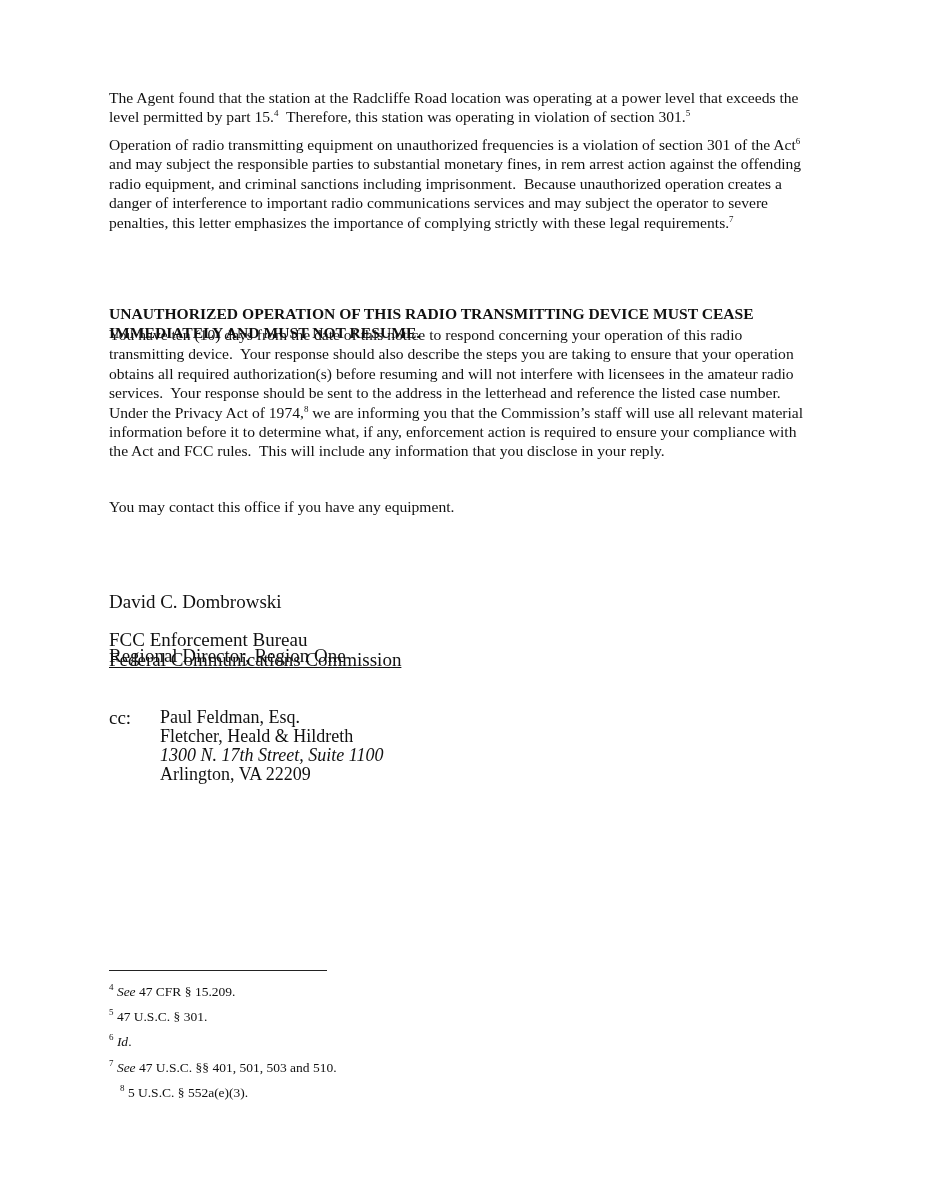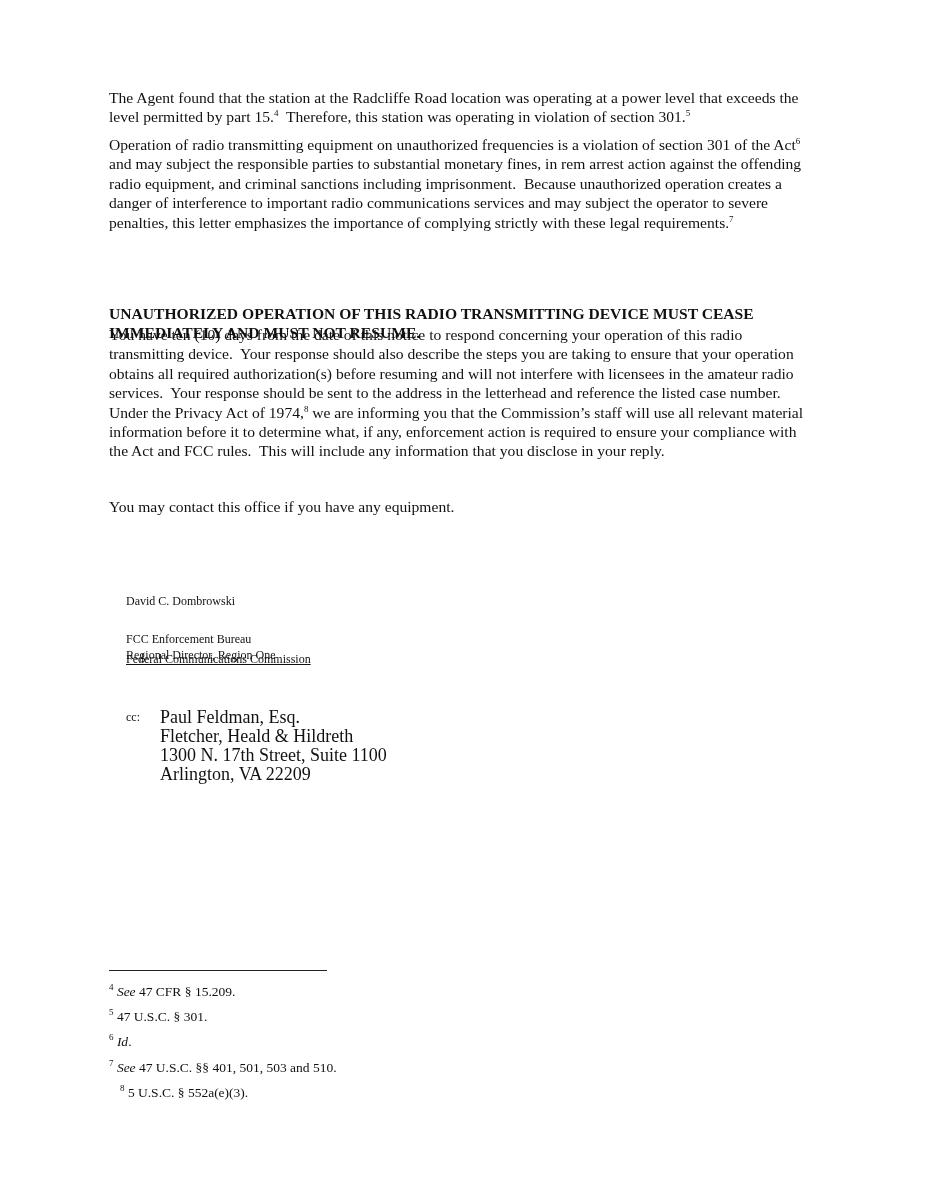--- a/index.html
+++ b/index.html
@@ -7,21 +7,21 @@
       width: 927px; height: 1200px; position: relative; overflow: hidden;
       font-family: "Liberation Serif", "DejaVu Serif", serif;
       color: #111111;
     }
     .p {
       position: absolute; left: 109px; width: 710px;
       font-size: 15.6px; line-height: 19.4px; margin: 0;
     }
     .p sup, .fn sup { font-size: 9px; line-height: 0; vertical-align: 6px; }
     .bold { font-weight: bold; margin-top: 36px; }
-    .line { position: absolute; left: 109px; font-size: 12px; line-height: 19.4px; white-space: nowrap; margin-left: 17px; }
+    .line { position: absolute; left: 109px; font-size: 19px; line-height: 19.4px; white-space: nowrap; }
     .fn { position: absolute; left: 109px; font-size: 13.5px; line-height: 16px; white-space: nowrap; }
     .fn i { font-style: italic; }
     .rule { position: absolute; left: 109px; top: 970px; width: 218px; height: 1px; background: #222; }
     .cc-label { position: absolute; left: 109px; }
     .cc-line { position: absolute; left: 160px; font-size: 18px; line-height: 19.4px; white-space: nowrap; }
   </style>
 </head>
 <body>
 
 <p class="p" style="top:88px;"><span>The Agent found that the station at the Radcliffe Road location was operating at a power level that exceeds the level permitted by part 15.</span><sup>4</sup><span style="white-space:pre-wrap">  Therefore, this station was operating in violation of section 301.</span><sup>5</sup></p>
@@ -38,21 +38,21 @@
   <div class="line" style="top:592px;">David C. Dombrowski</div>
   <div class="line" style="top:646px;">Regional Director, Region One</div>
   <div class="line" style="top:630px;">FCC Enforcement Bureau</div>
   <div class="line" style="top:650px;text-decoration:underline;">Federal Communications Commission</div>
 </div>
 
 <div>
   <div class="line cc-label" style="top:708px;">cc:</div>
   <div class="cc-line" style="top:708px;">Paul Feldman, Esq.</div>
   <div class="cc-line" style="top:727px;">Fletcher, Heald &amp; Hildreth</div>
-  <div class="cc-line" style="top:746px;">1300 N. 17th Street, Suite 1100</div>
+  <div class="cc-line" style="top:746px;font-style:italic;">1300 N. 17th Street, Suite 1100</div>
   <div class="cc-line" style="top:765px;text-align:center;">Arlington, VA 22209</div>
 </div>
 
 <div class="rule"></div>
 
 <div>
   <div class="fn" style="top:984px;"><sup>4</sup> <i>See</i><span> 47 CFR § 15.209.</span></div>
   <div class="fn" style="top:1009px;"><sup>5</sup><span> 47 U.S.C. § 301.</span></div>
   <div class="fn" style="top:1034px;"><sup>6</sup> <i>Id</i><span>.</span></div>
   <div class="fn" style="top:1060px;"><sup>7</sup> <i>See</i><span> 47 U.S.C. §§ 401, 501, 503 and 510.</span></div>

